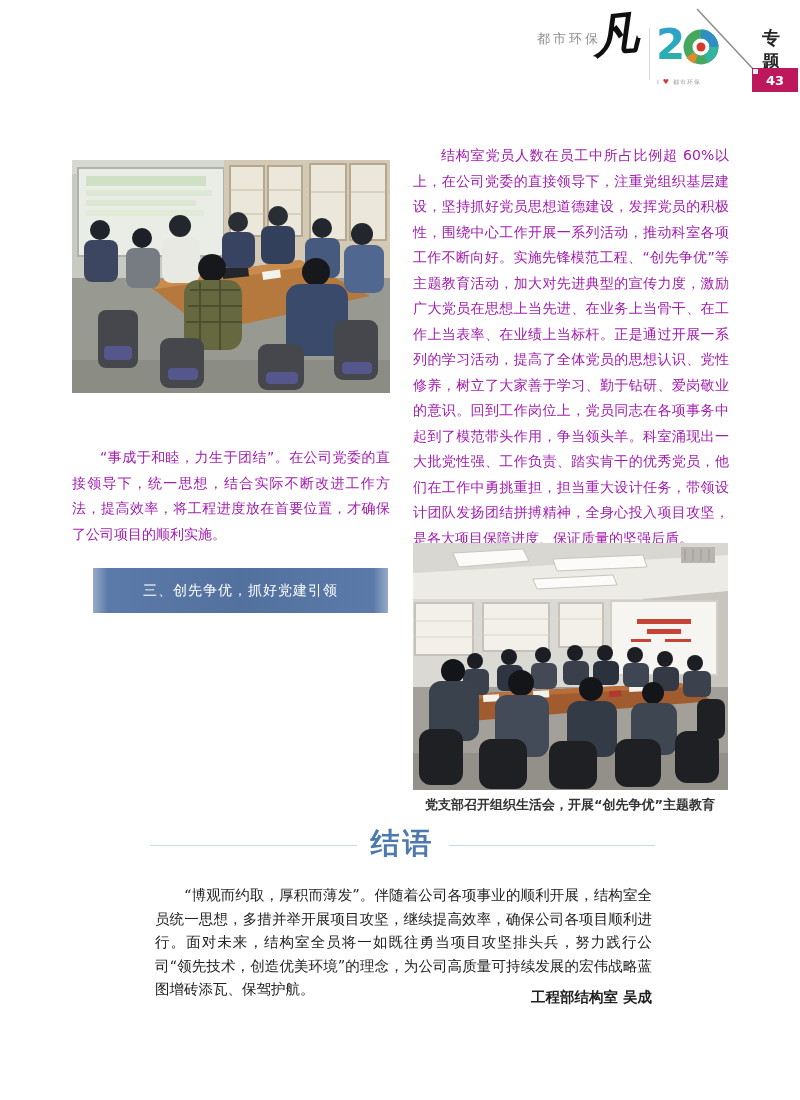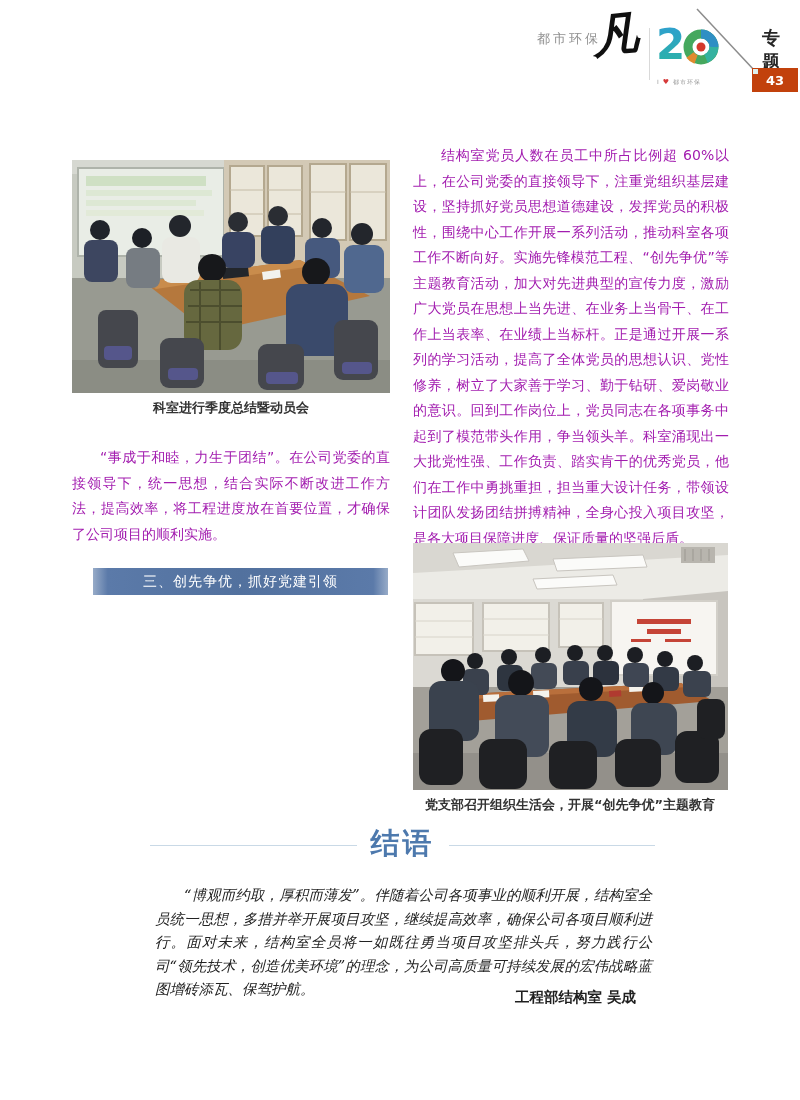--- a/index.html
+++ b/index.html
@@ -19,50 +19,50 @@
   .logo20 .two{
     position:absolute;left:0;top:0;font-size:42px;font-weight:bold;line-height:1;
     background:linear-gradient(180deg,#2f9fd0,#2bb3a5);-webkit-background-clip:text;background-clip:text;color:transparent;
   }
   .logo20 svg{position:absolute;left:26px;top:3px;}
   .logo-tagline{position:absolute;left:657px;top:78px;font-size:6px;color:#9a9a9a;letter-spacing:1px;white-space:nowrap;}
   .logo-tagline .heart{color:#d63a3a;font-size:7px;}
   .section-label{position:absolute;left:730px;top:26px;font-size:18px;font-weight:bold;color:#262626;letter-spacing:4px;margin-left:32px;}
   .diag-line{position:absolute;left:694px;top:6px;}
   .page-badge{
-    position:absolute;left:752px;top:68px;width:46px;height:24px;background:#c2410c;
+    position:absolute;left:752px;top:68px;width:46px;height:24px;background:#be185d;
     color:#ffffff;font-size:13px;font-weight:bold;display:flex;align-items:center;justify-content:center;
   }
   .page-badge .notch{position:absolute;left:1px;top:1px;width:5px;height:5px;background:#def0ec;}
   
   .photo{position:absolute;overflow:hidden;background:#c6c9c0;}
   .photo svg{display:block;}
   .caption{position:absolute;font-size:13px;font-weight:bold;color:#333333;text-align:center;}
   .body-para{
     position:absolute;font-size:14px;line-height:25.5px;text-align:justify;
     text-indent:2em;color:#a21caf;
   }
   .section-bar{
-    position:absolute;left:93px;top:568px;width:295px;height:27px;
+    position:absolute;left:93px;top:568px;width:295px;height:45px;
     background:linear-gradient(90deg,#97abc8 0%,#5b7aa9 5%,#52719e 50%,#5b7aa9 95%,#97abc8 100%);
     color:#ffffff;font-size:14px;display:flex;align-items:center;justify-content:center;letter-spacing:1px;
   }
   
   .conclusion-head{position:absolute;left:150px;top:830px;width:505px;display:flex;align-items:center;}
   .conclusion-head .rule{flex:1;height:1px;background:#c9d9e6;}
   .conclusion-title{
     font-size:29px;font-weight:bold;color:#4d79ad;letter-spacing:3px;margin:0 14px;line-height:1.1;font-family:Liberation Mono, monospace;
   }
   .conclusion-body{
     position:absolute;left:155px;top:884px;width:497px;
-    font-family:"DejaVu Serif","Liberation Serif",serif;font-style:italic;
+    font-family:"DejaVu Serif","Liberation Serif",serif;
     font-size:14.5px;line-height:23.5px;text-align:justify;text-indent:2em;color:#222222;
   }
   .conclusion-attrib{
-    position:absolute;left:146px;top:988px;width:490px;text-align:right;
+    position:absolute;left:162px;top:988px;width:490px;text-align:right;
     font-size:14.5px;font-weight:bold;color:#1f1f1f;
   }
 </style>
 </head>
 <body>
 
 <div class="page">
 
   <div class="brand-text">都市环保</div>
   <div class="brand-calligraphy">凡</div>
@@ -166,21 +166,20 @@
         <rect x="262" y="160" width="44" height="60" rx="9"></rect>
       </g>
       <g fill="#55568b">
         <rect x="32" y="186" width="28" height="14" rx="4"></rect>
         <rect x="96" y="208" width="30" height="12" rx="4"></rect>
         <rect x="194" y="212" width="32" height="12" rx="4"></rect>
         <rect x="270" y="202" width="30" height="12" rx="4"></rect>
       </g>
     </svg>
   </div>
-  <div class="caption" style="left:72px;top:399px;width:318px;">科室进行季度总结暨动员会</div>
 
   <div class="body-para" style="left:72px;top:445px;width:318px;">“事成于和睦，力生于团结”。在公司党委的直接领导下，统一思想，结合实际不断改进工作方法，提高效率，将工程进度放在首要位置，才确保了公司项目的顺利实施。</div>
 
   <div class="section-bar">三、创先争优，抓好党建引领</div>
 
 
   <div class="body-para" style="left:413px;top:143px;width:316px;">结构室党员人数在员工中所占比例超 60%以上，在公司党委的直接领导下，注重党组织基层建设，坚持抓好党员思想道德建设，发挥党员的积极性，围绕中心工作开展一系列活动，推动科室各项工作不断向好。实施先锋模范工程、“创先争优”等主题教育活动，加大对先进典型的宣传力度，激励广大党员在思想上当先进、在业务上当骨干、在工作上当表率、在业绩上当标杆。正是通过开展一系列的学习活动，提高了全体党员的思想认识、党性修养，树立了大家善于学习、勤于钻研、爱岗敬业的意识。回到工作岗位上，党员同志在各项事务中起到了模范带头作用，争当领头羊。科室涌现出一大批党性强、工作负责、踏实肯干的优秀党员，他们在工作中勇挑重担，担当重大设计任务，带领设计团队发扬团结拼搏精神，全身心投入项目攻坚，是各大项目保障进度、保证质量的坚强后盾。</div>
 
   <div class="photo" style="left:413px;top:543px;width:315px;height:247px;">
     <svg width="315" height="247" viewBox="0 0 315 247">

